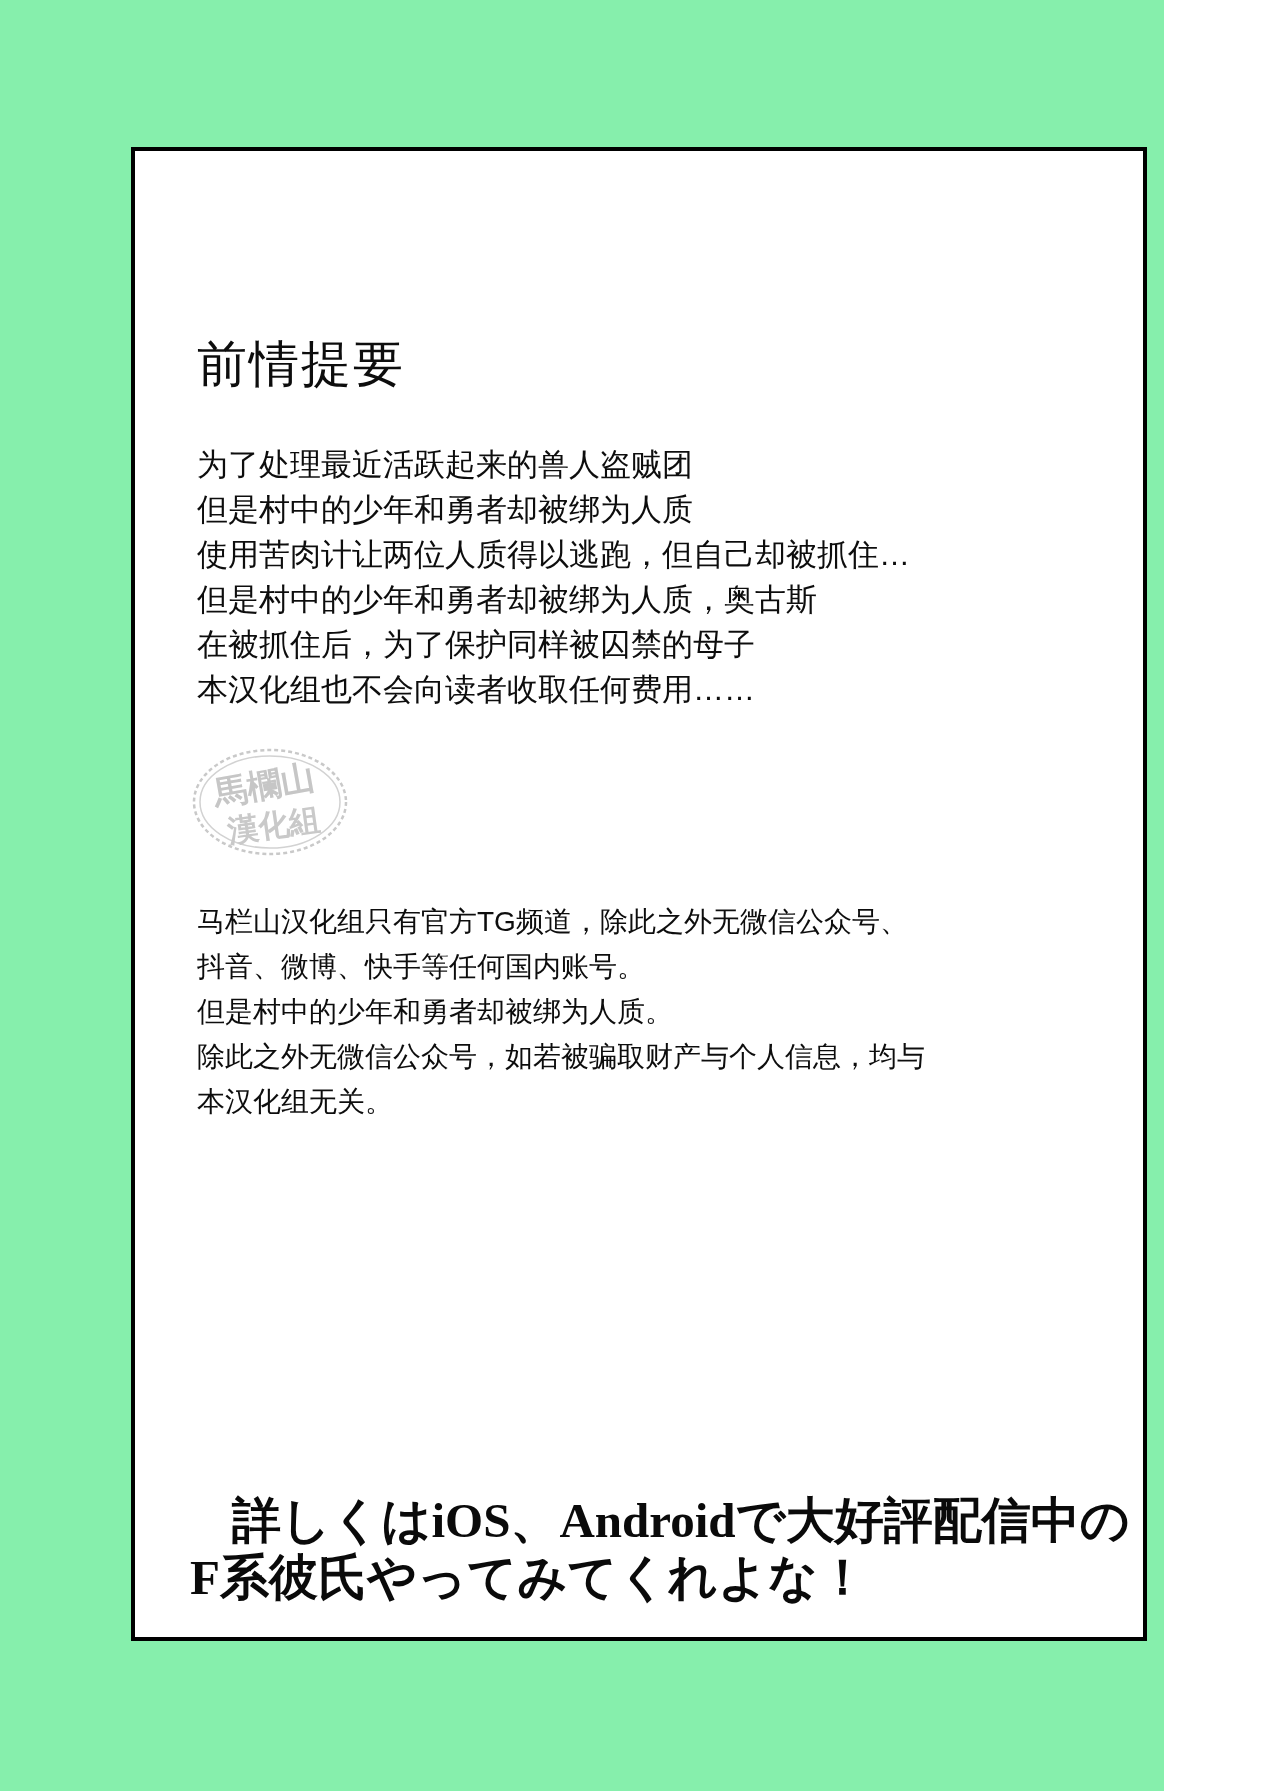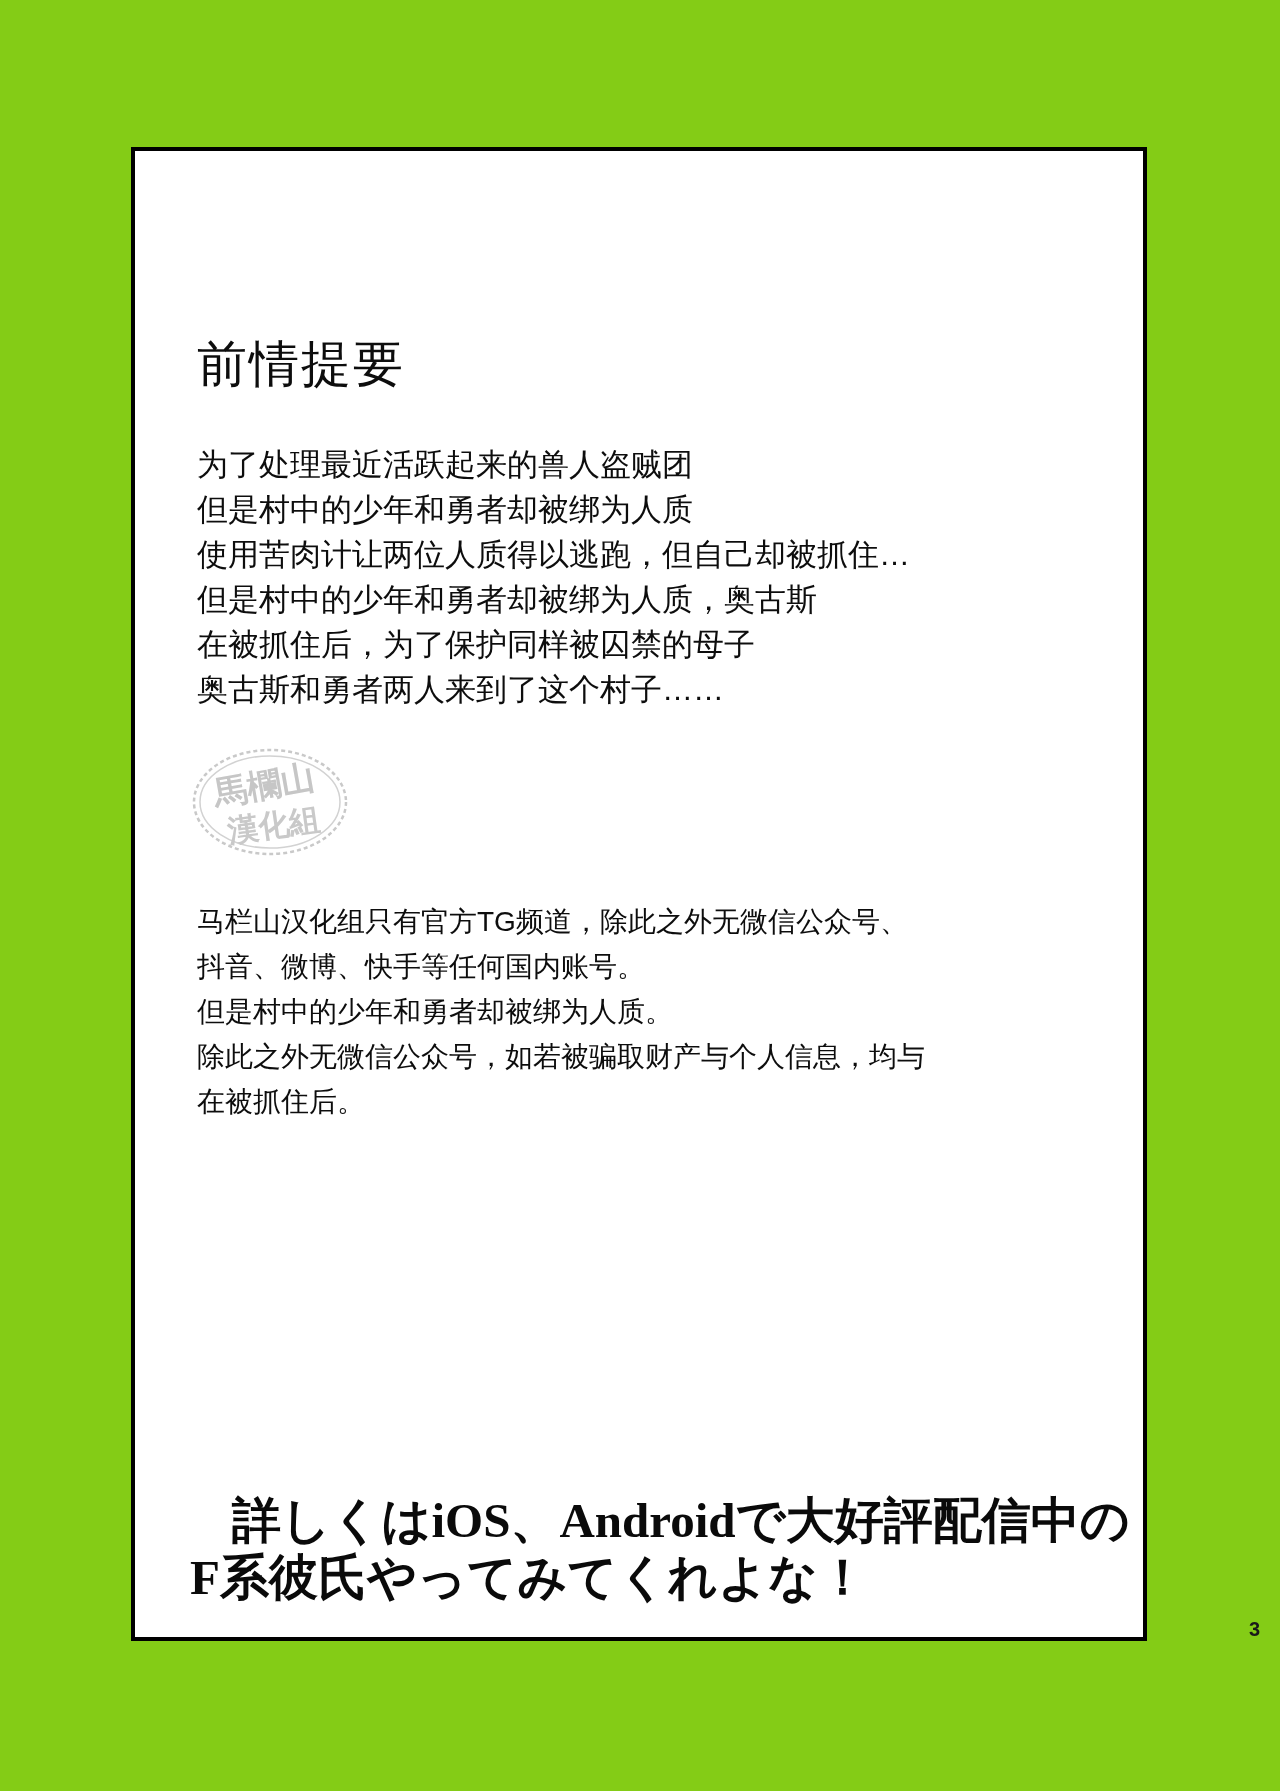--- a/index.html
+++ b/index.html
@@ -4,22 +4,22 @@
 <style>
   html, body { margin: 0; padding: 0; }
   body {
     width: 1280px; height: 1791px;
     background: #ffffff;
     font-family: "Liberation Sans", "DejaVu Sans", sans-serif;
     color: #0d0d0d;
   }
   .page {
     position: relative;
-    width: 1280px; height: 1791px;
-    background: #84cc16;
+    width: 1164px; height: 1791px;
+    background: #86efac;
     overflow: hidden;
   }
   .frame {
     position: absolute;
     left: 131px; top: 147px;
     width: 1008px; height: 1486px;
     border: 4px solid #000000;
     background: #ffffff;
   }
   .title {
@@ -81,36 +81,36 @@
   <div class="frame"></div>
 
   <div class="title">前情提要</div>
 
   <div class="synopsis">
     <div>为了处理最近活跃起来的兽人盗贼团</div>
     <div>但是村中的少年和勇者却被绑为人质</div>
     <div>使用苦肉计让两位人质得以逃跑，但自己却被抓住…</div>
     <div>但是村中的少年和勇者却被绑为人质，奥古斯</div>
     <div>在被抓住后，为了保护同样被囚禁的母子</div>
-    <div>奥古斯和勇者两人来到了这个村子……</div>
+    <div>本汉化组也不会向读者收取任何费用……</div>
   </div>
 
   <svg class="stamp" viewBox="0 0 160 118" xmlns="http://www.w3.org/2000/svg">
     <ellipse cx="80" cy="58" rx="76" ry="52" fill="none" stroke="#c9c9c9" stroke-width="2.5" stroke-dasharray="4 3"></ellipse>
     <ellipse cx="80" cy="58" rx="70" ry="46" fill="none" stroke="#d2d2d2" stroke-width="1.5"></ellipse>
     <text x="26" y="52" font-size="34" fill="#c6c6c6" transform="rotate(-10 80 58)">馬欄山</text>
     <text x="34" y="92" font-size="31" fill="#c9c9c9" transform="rotate(-8 80 58)">漢化組</text>
   </svg>
 
   <div class="notice">
     <div>马栏山汉化组只有官方TG频道，除此之外无微信公众号、</div>
     <div>抖音、微博、快手等任何国内账号。</div>
     <div>但是村中的少年和勇者却被绑为人质。</div>
     <div>除此之外无微信公众号，如若被骗取财产与个人信息，均与</div>
-    <div>在被抓住后。</div>
+    <div>本汉化组无关。</div>
   </div>
 
   <div class="promo">
     <div class="line-1">詳しくはiOS、Androidで大好評配信中の</div>
     <div class="line-2">F系彼氏やってみてくれよな！</div>
   </div>
 
   <div class="page-number">3</div>
 
 </div>

